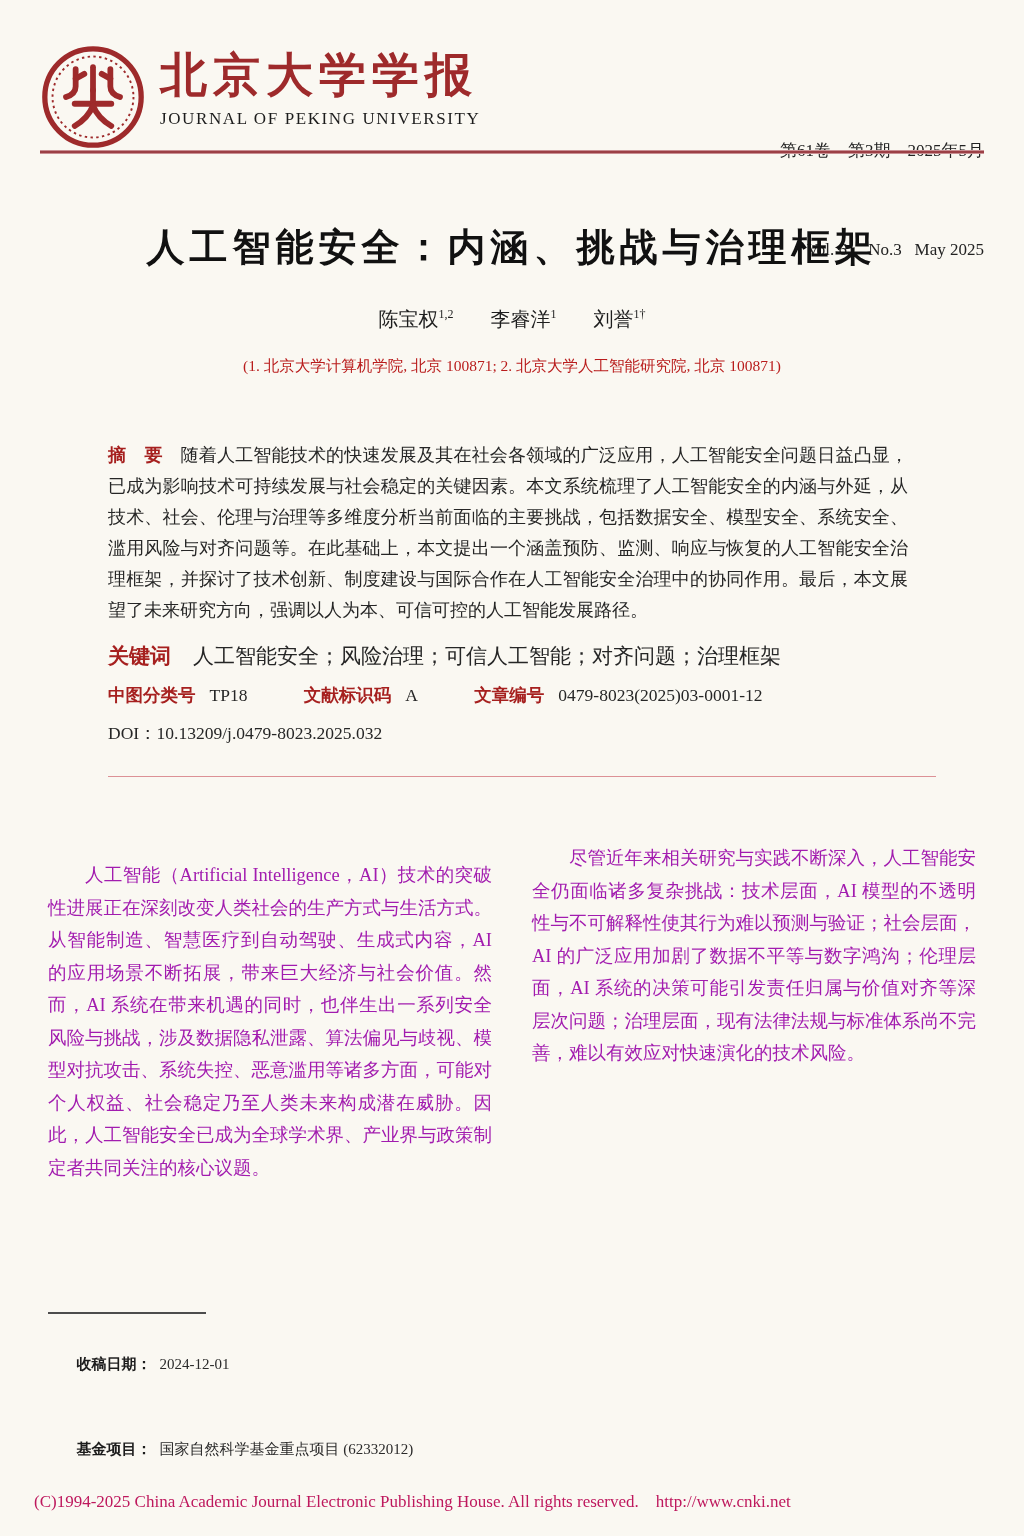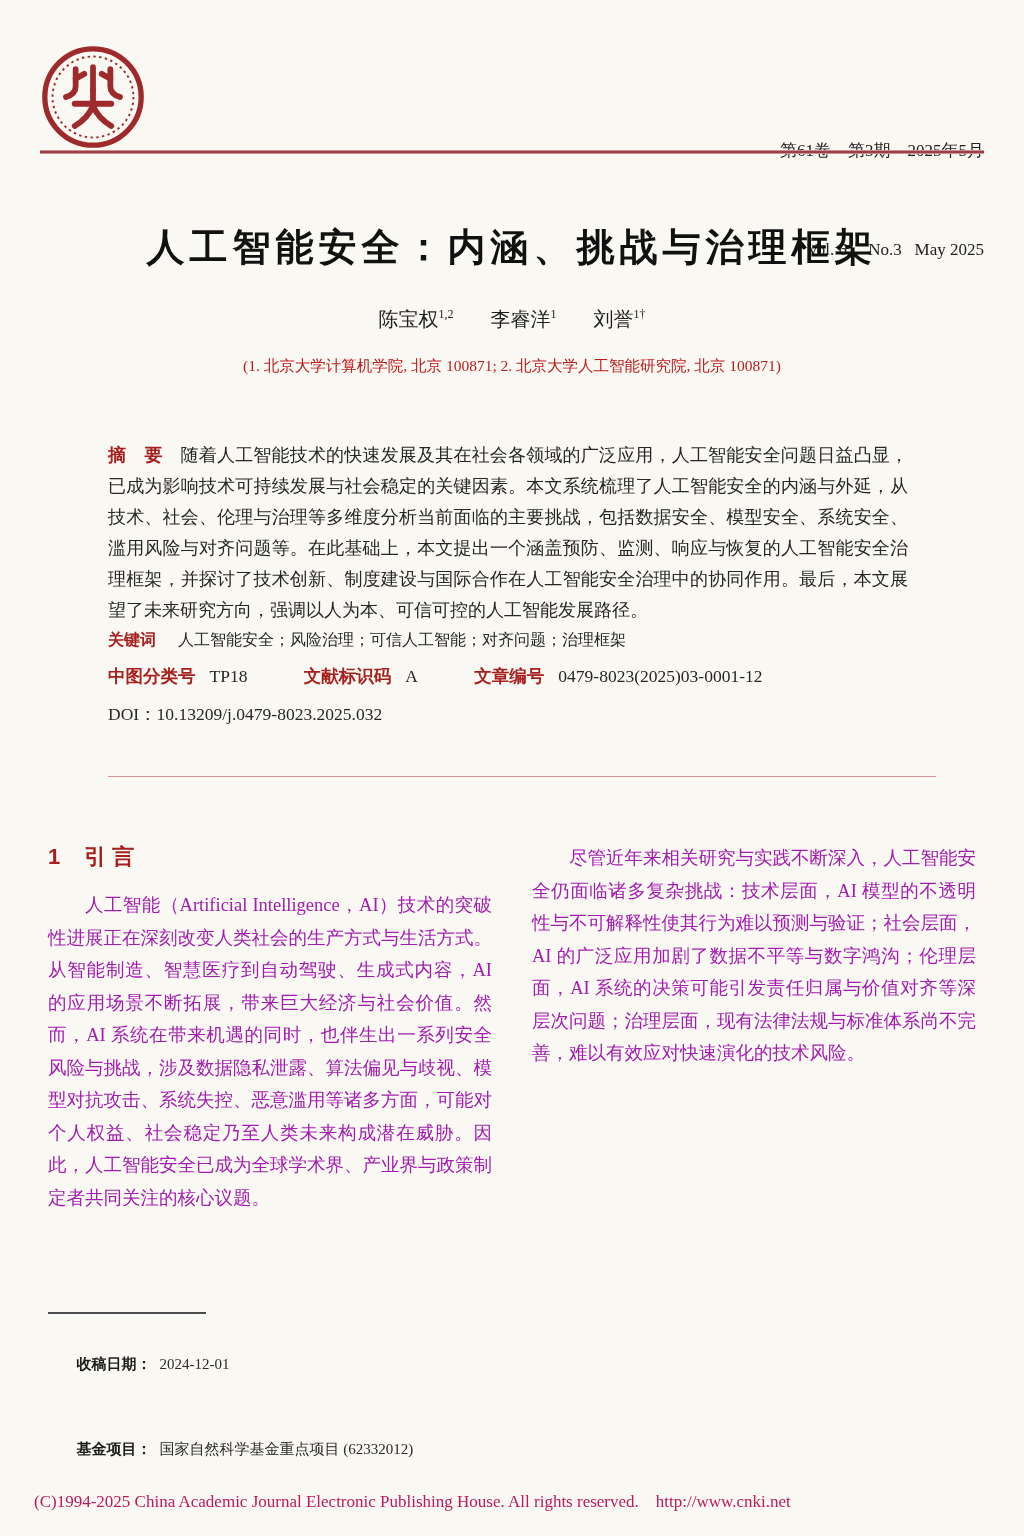--- a/index.html
+++ b/index.html
@@ -40,21 +40,21 @@
   .affil { position:absolute; top:356px; left:0; width:100%; text-align:center;
            font-size:15.5px; color:#b91c1c; }
   
   .meta { position:absolute; top:440px; left:108px; width:800px; }
   .abstract { font-size:18px; line-height:31px; text-align:justify; }
   .lbl {
     font-family:"Liberation Sans","DejaVu Sans",sans-serif;
     font-weight:bold; color:#a6201f;
   }
   .abstract .lbl { margin-right:18px; white-space:pre; }
-  .keywords { margin-top:4px; font-size:16px; }
+  .keywords { margin-top:16px; font-size:21px; }
   .keywords .lbl { margin-right:22px; }
   .class-row { margin-top:13px; font-size:17.5px; }
   .class-row .lbl { margin-right:14px; }
   .class-row .val { margin-right:52px; }
   .doi-row { margin-top:14px; font-size:17.5px; }
   .rule-thin { position:absolute; top:776px; left:108px; width:828px;
                height:1px; background:#dc9196; }
   
   .columns { position:absolute; top:842px; left:48px; width:928px;
              display:flex; gap:40px; }
@@ -94,20 +94,24 @@
         <path d="M37 26 L37 44 C37 50 33 53 27 55"></path>
         <path d="M46 31 L37 36"></path>
         <path d="M73 26 L73 44 C73 50 77 53 83 55"></path>
         <path d="M64 31 L73 36"></path>
         <path d="M36 62 L74 62"></path>
         <path d="M55 48 L55 64"></path>
         <path d="M55 64 C51 74 45 80 36 85"></path>
         <path d="M55 64 C59 74 65 80 74 85"></path>
       </g>
     </svg>
+    <div class="jtitles">
+      <div class="jname-cn">北京大学学报</div>
+      <div class="jname-en">JOURNAL OF PEKING UNIVERSITY</div>
+    </div>
     <div class="issue">
       <div>第61卷　第3期　2025年5月</div>
       <div>Vol. 61   No.3   May 2025</div>
     </div>
   </div>
   <div class="rule-main"></div>
 
   <div class="title-block">
     <div class="art-title">人工智能安全：内涵、挑战与治理框架</div>
   </div>
@@ -129,23 +133,20 @@
       <span class="lbl">中图分类号</span><span class="val">TP18</span>
       <span class="lbl">文献标识码</span><span class="val">A</span>
       <span class="lbl">文章编号</span><span class="val">0479-8023(2025)03-0001-12</span>
     </div>
     <div class="doi-row">DOI：10.13209/j.0479-8023.2025.032</div>
   </div>
   <div class="rule-thin"></div>
 
   <div class="columns">
     <div class="col">
-      <div class="sec-head">
-        <span class="num">1</span><span class="sec-title">引言</span>
-      </div>
       <p class="first">人工智能（Artificial Intelligence，AI）技术的突破性进展正在深刻改变人类社会的生产方式与生活方式。从智能制造、智慧医疗到自动驾驶、生成式内容，AI 的应用场景不断拓展，带来巨大经济与社会价值。然而，AI 系统在带来机遇的同时，也伴生出一系列安全风险与挑战，涉及数据隐私泄露、算法偏见与歧视、模型对抗攻击、系统失控、恶意滥用等诸多方面，可能对个人权益、社会稳定乃至人类未来构成潜在威胁。因此，人工智能安全已成为全球学术界、产业界与政策制定者共同关注的核心议题。</p>
     </div>
     <div class="col">
       <p>尽管近年来相关研究与实践不断深入，人工智能安全仍面临诸多复杂挑战：技术层面，AI 模型的不透明性与不可解释性使其行为难以预测与验证；社会层面，AI 的广泛应用加剧了数据不平等与数字鸿沟；伦理层面，AI 系统的决策可能引发责任归属与价值对齐等深层次问题；治理层面，现有法律法规与标准体系尚不完善，难以有效应对快速演化的技术风险。</p>
     </div>
   </div>
 
   <div class="footnote">
     <div class="fn-rule"></div>
     <div class="fn-line">

